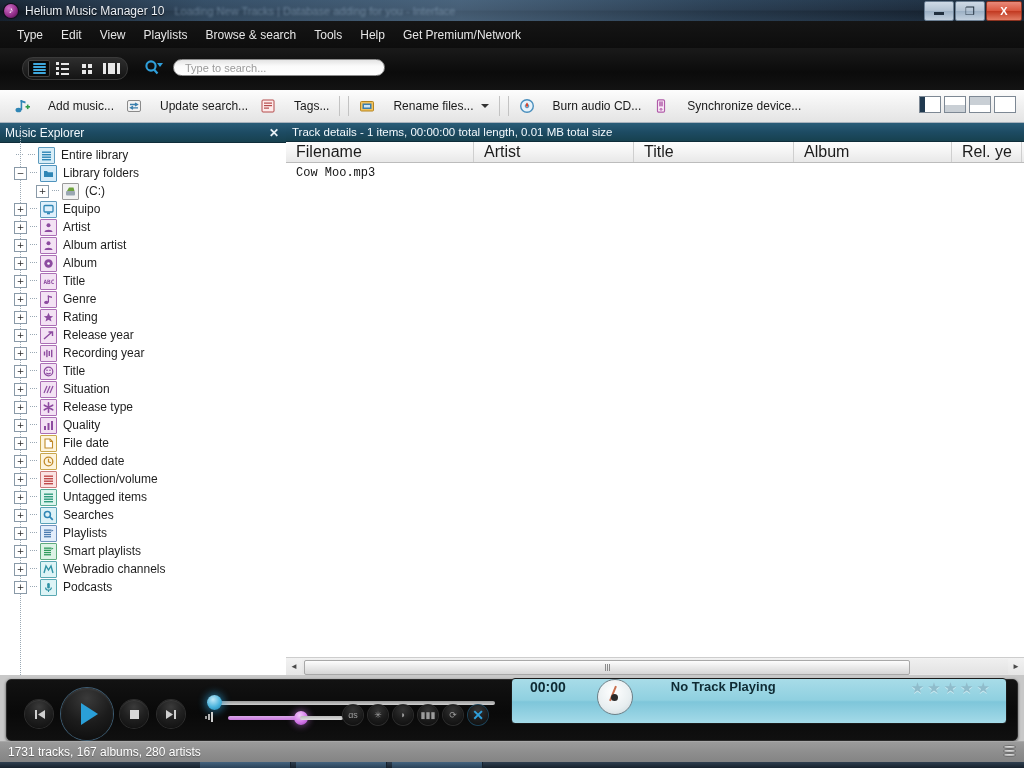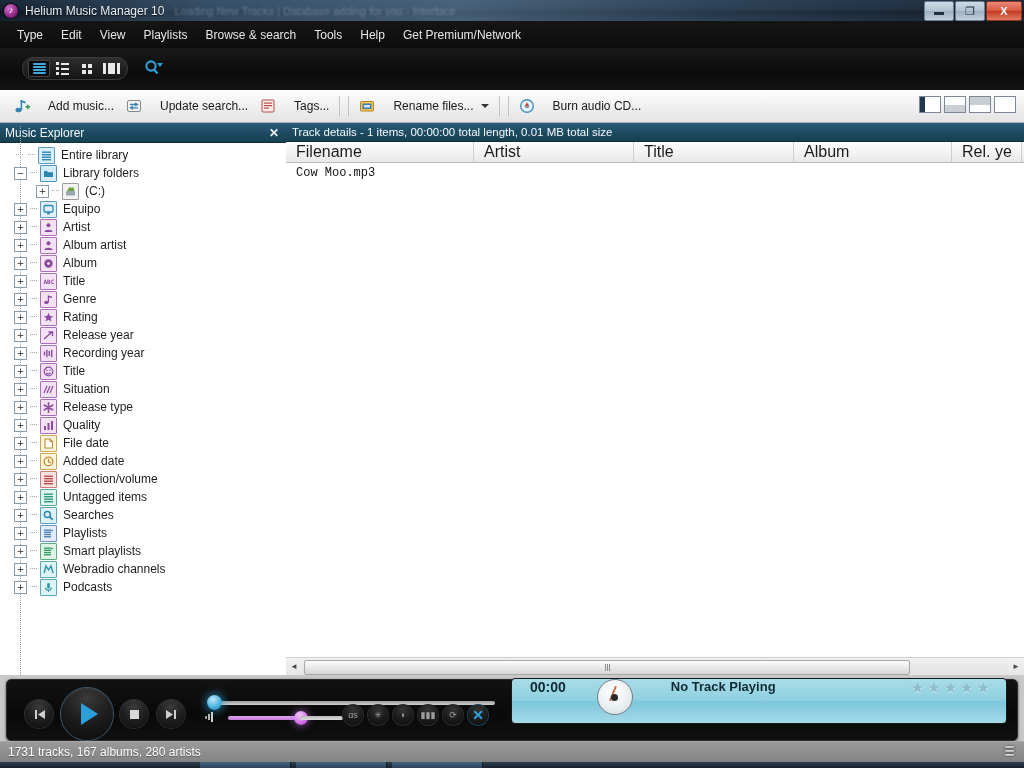--- a/index.html
+++ b/index.html
@@ -369,20 +369,23 @@
         </span>
     </div>
   </div>
   <div class="search-icon">
     <svg width="20" height="16" viewBox="0 0 20 16">
       <circle cx="7" cy="6" r="4.6" fill="none" stroke="#2f9fda" stroke-width="2.1"></circle>
       <line x1="10" y1="9.5" x2="13.5" y2="13.5" stroke="#2f9fda" stroke-width="2.2"></line>
       <path d="M13 3 L19 3 L16 7 Z" fill="#2f9fda"></path>
     </svg>
   </div>
+  <div class="search-box">
+    <input type="text" placeholder="Type to search..." style="">
+  </div>
 
   <div class="toolbar-light" id="actionbar">
       <div class="tb-item">
         <span class="ico"><svg width="16" height="16" viewBox="0 0 16 16">
             <ellipse cx="4.5" cy="12" rx="3" ry="2.3" fill="#2f86b5"></ellipse>
             <rect x="6.6" y="2" width="1.6" height="10" fill="#2f86b5"></rect>
             <path d="M6.6 2 L11.5 3.5 L11.5 5.5 L6.6 4 Z" fill="#2f86b5"></path>
             <rect x="11.5" y="8" width="4.5" height="1.6" fill="#2f9b4c"></rect>
             <rect x="12.9" y="6.6" width="1.6" height="4.5" fill="#2f9b4c"></rect>
           </svg></span>
@@ -418,20 +421,28 @@
       </div>
       <div class="tb-sep"></div>
       <div class="tb-sep"></div>
       <div class="tb-item">
         <span class="ico"><svg width="16" height="16" viewBox="0 0 16 16">
             <circle cx="8" cy="8" r="6.3" fill="#e7f3fb" stroke="#4a8fbd" stroke-width="1.4"></circle>
             <circle cx="8" cy="8" r="1.8" fill="#fff" stroke="#4a8fbd"></circle>
             <path d="M8 4.5 C9.6 6 9.6 8 8 9.5 C6.4 8 6.4 6 8 4.5 Z" fill="#d8452a"></path>
           </svg></span>
         <span class="lbl">Burn audio CD...</span>
+      </div>
+      <div class="tb-item">
+        <span class="ico"><svg width="16" height="16" viewBox="0 0 16 16">
+            <rect x="4.5" y="1.8" width="7" height="12.4" rx="1.2" fill="#fdf0fb" stroke="#b05ba8" stroke-width="1.2"></rect>
+            <rect x="6" y="3.4" width="4" height="5" fill="#c480bd"></rect>
+            <circle cx="8" cy="11.3" r="1.5" fill="#c480bd"></circle>
+          </svg></span>
+        <span class="lbl">Synchronize device...</span>
       </div>
     </div>
   <div class="layout-btns">
     <div class="layout-btn">
         <span class="lb-a"></span>
         <span class="lb-full"></span>
       </div>
     <div class="layout-btn">
         <span class="lb-b"></span>
       </div>

